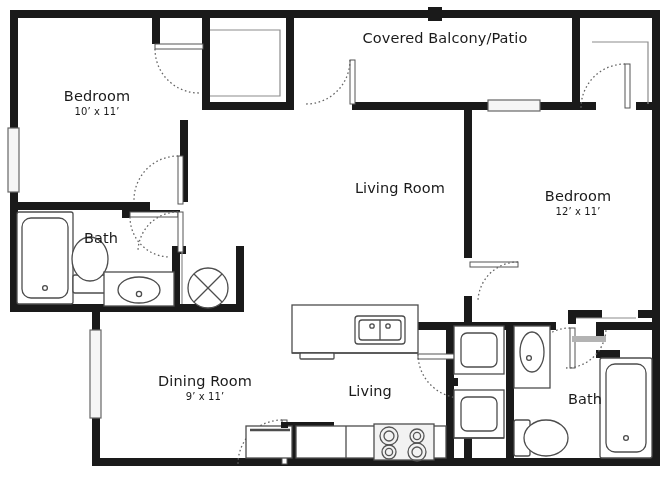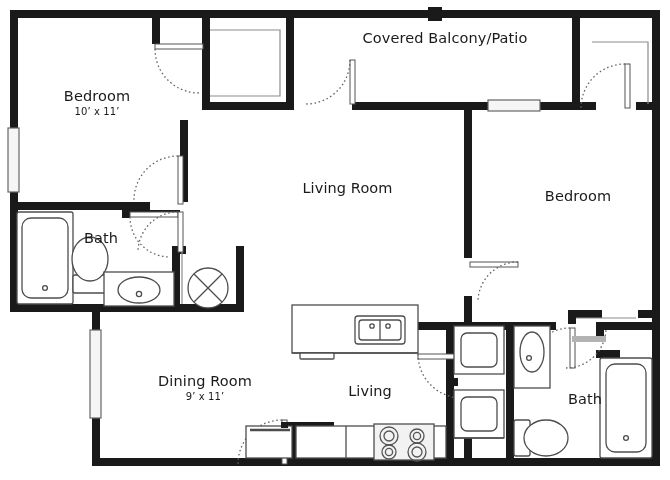--- a/index.html
+++ b/index.html
@@ -45,21 +45,21 @@
   .room-label .rl-dim {
     display: block;
     font-size: 10px;
     font-weight: 400;
     margin-top: 1px;
   }
   .lbl-bedroom1   { left: 22px;  top: 88px;  width: 150px; }
   .lbl-bath-left  { left: 46px;  top: 230px; width: 110px; }
   .lbl-dining     { left: 110px; top: 373px; width: 190px; text-align: center; }
   .lbl-balcony    { left: 300px; top: 30px;  width: 290px; }
-  .lbl-living     { left: 250px; top: 180px; width: 195px; }
+  .lbl-living     { left: 250px; top: 180px; width: 195px; text-align: right; }
   .lbl-kitchen    { left: 305px; top: 383px; width: 130px; }
   .lbl-bedroom2   { left: 498px; top: 188px; width: 160px; }
   .lbl-bath-right { left: 535px; top: 391px; width: 100px; }
 </style>
 </head>
 <body>
 
 <div id="floorplan-root">
 
   <svg id="floorplan-svg" viewBox="0 0 670 480" xmlns="http://www.w3.org/2000/svg">
@@ -328,19 +328,20 @@
   <div class="room-label lbl-living">
     <span class="rl-name">Living Room</span>
   </div>
 
   <div class="room-label lbl-kitchen">
     <span class="rl-name">Living</span>
   </div>
 
   <div class="room-label lbl-bedroom2">
     <span class="rl-name">Bedroom</span>
+    <span class="rl-dim">12’ x 11’</span>
   </div>
 
   <div class="room-label lbl-bath-right">
     <span class="rl-name">Bath</span>
   </div>
 
 </div>
 
 </body></html>

